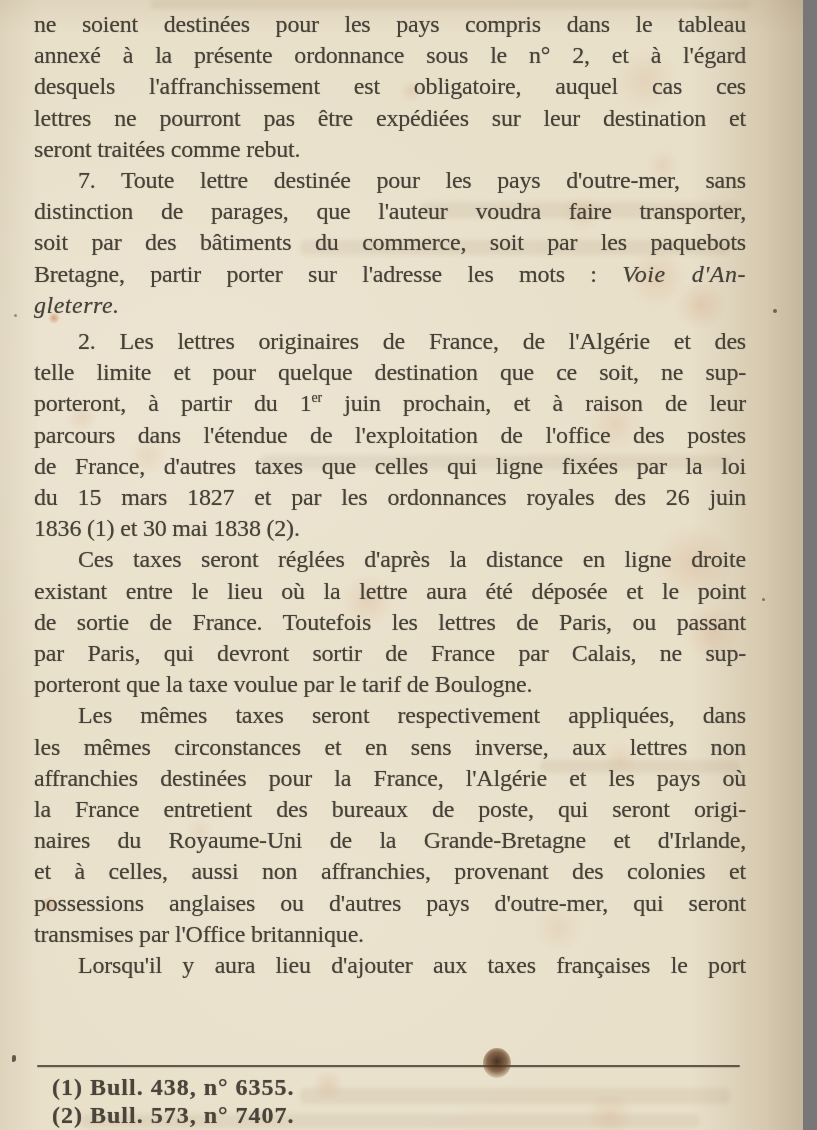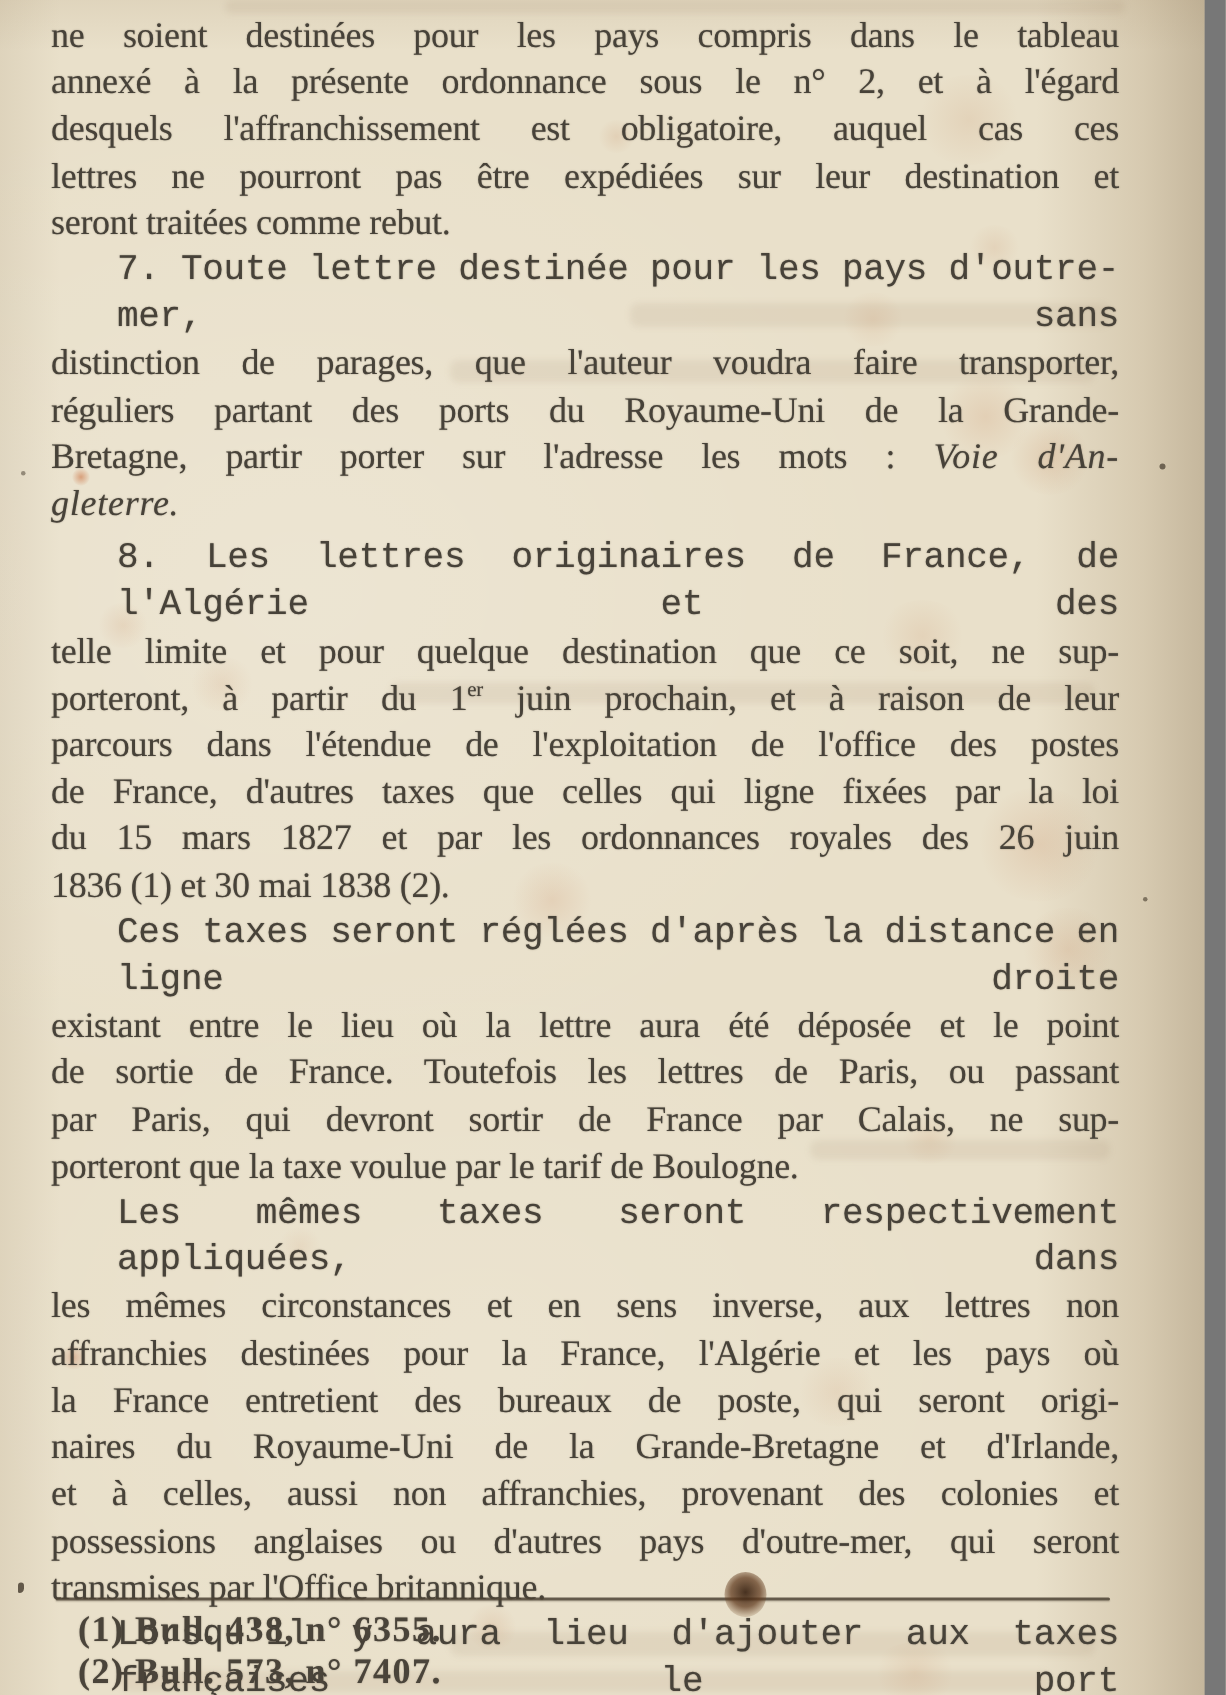--- a/index.html
+++ b/index.html
@@ -17,21 +17,21 @@
   }
   .text-block{
     position:absolute;left:34px;top:9px;width:712px;
     color:#474239;
     font-size:24px;line-height:31.2px;
     letter-spacing:-0.2px;
     text-shadow:0 0 1px rgba(70,60,48,0.55);
   }
   .line{text-align:justify;text-align-last:justify;}
   .line.nl{text-align-last:left;}
-  .line.ind{padding-left:44px;font-family:Liberation Mono, monospace;}
+  .line.ind{padding-left:44px;}
   .line.psp{margin-top:5px;}
   .line em{font-style:italic;letter-spacing:0.5px;}
   .line sup{font-size:0.58em;vertical-align:super;line-height:0;}
   .rule{
     position:absolute;left:37px;top:1065px;width:703px;height:2px;
     background:#4c4234;opacity:.85;border-radius:1px;
     box-shadow:0 -3px 2px -2px rgba(76,66,52,0.5), 0 1px 1px rgba(76,66,52,0.25);
   }
   .footnote{
     position:absolute;left:52px;
@@ -87,24 +87,24 @@
   <div class="speck" style="left:14px;top:314px;width:3px;height:3px;opacity:.5;"></div>
 
   <div class="text-block">
     <div class="line">ne soient destinées pour les pays compris dans le tableau</div>
     <div class="line">annexé à la présente ordonnance sous le n° 2, et à l'égard</div>
     <div class="line">desquels l'affranchissement est obligatoire, auquel cas ces</div>
     <div class="line">lettres ne pourront pas être expédiées sur leur destination et</div>
     <div class="line nl">seront traitées comme rebut.</div>
     <div class="line ind">7. Toute lettre destinée pour les pays d'outre-mer, sans</div>
     <div class="line">distinction de parages, que l'auteur voudra faire transporter,</div>
-    <div class="line">réguliers partant des ports du Royaume-Uni de la Grande-</div>
+    <div class="line">soit par des bâtiments du commerce, soit par les paquebots</div>
     <div class="line"><span>Bretagne, partir porter sur l'adresse les mots : </span><em>Voie d'An-</em></div>
     <div class="line nl"><em>gleterre.</em></div>
-    <div class="line ind psp">8. Les lettres originaires de France, de l'Algérie et des</div>
+    <div class="line ind psp">2. Les lettres originaires de France, de l'Algérie et des</div>
     <div class="line">telle limite et pour quelque destination que ce soit, ne sup-</div>
     <div class="line"><span>porteront, à partir du 1</span><sup>er</sup><span> juin prochain, et à raison de leur</span></div>
     <div class="line">parcours dans l'étendue de l'exploitation de l'office des postes</div>
     <div class="line">de France, d'autres taxes que celles qui ligne fixées par la loi</div>
     <div class="line">du 15 mars 1827 et par les ordonnances royales des 26 juin</div>
     <div class="line nl">1836 (1) et 30 mai 1838 (2).</div>
     <div class="line ind">Ces taxes seront réglées d'après la distance en ligne droite</div>
     <div class="line">existant entre le lieu où la lettre aura été déposée et le point</div>
     <div class="line">de sortie de France. Toutefois les lettres de Paris, ou passant</div>
     <div class="line">par Paris, qui devront sortir de France par Calais, ne sup-</div>

